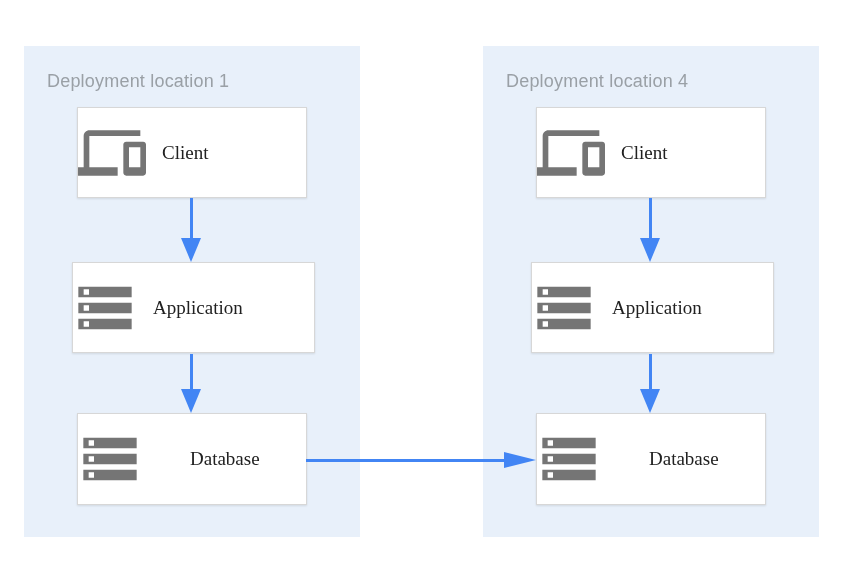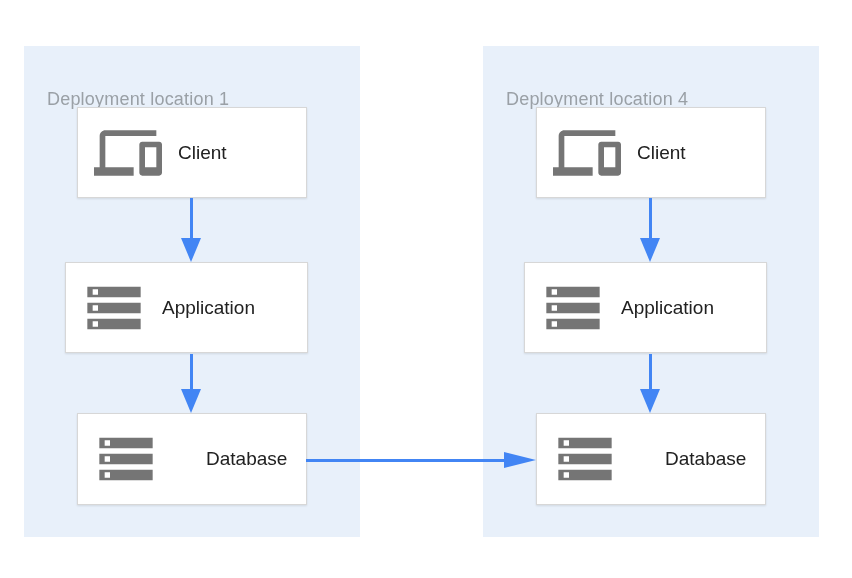--- a/index.html
+++ b/index.html
@@ -36,38 +36,37 @@
 
   .zone-title {
     position: absolute;
     left: 23px;
     top: 25px;
     font-size: 18px;
     font-weight: 400;
     color: var(--zone-title);
     letter-spacing: 0.2px;
     white-space: nowrap;
-    margin-top: 18px;
   }
 
   .node {
     position: absolute;
     left: 53px;
     width: 230px;
     height: 91px;
     background: var(--box-bg);
     border: 1px solid var(--box-border);
     box-shadow: 0 1px 2px rgba(0,0,0,0.10);
     display: flex;
     align-items: center;
-    padding-left: 16px;
     gap: 16px;
+    font-family: Liberation Serif, serif;
   }
   .node.client      { top: 61px; }
-  .node.application { top: 216px; left: 41px; width: 243px; }
+  .node.application { top: 216px; left: 48px; width: 243px; }
   .node.database    { top: 367px; height: 92px; gap: 48px; }
 
   .icon { display: flex; align-items: center; color: var(--icon); flex: none; }
 
   .node-label {
     font-size: 19px;
     color: var(--node-label);
     white-space: nowrap;
   }
 

